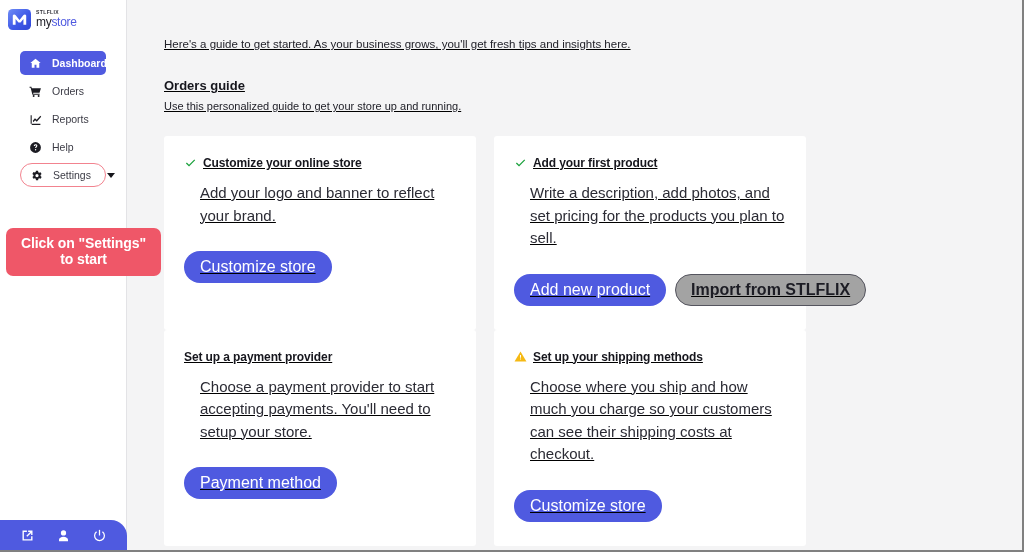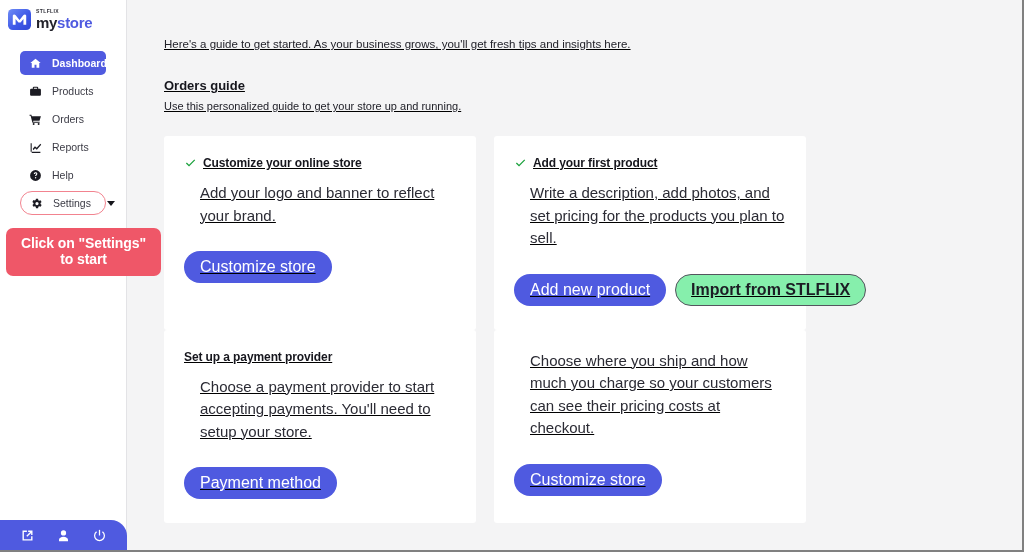--- a/index.html
+++ b/index.html
@@ -55,22 +55,22 @@
     line-height: 1;
   }
   .logo-sup {
     font-size: 5px;
     font-weight: bold;
     letter-spacing: 0.4px;
     color: #2f2f38;
     margin-bottom: 1px;
   }
   .logo-main {
-    font-size: 15px;
-    font-weight: bold;
+    font-size: 12px;
+    font-weight: normal;
     letter-spacing: -0.3px;
     line-height: 1;
   }
   .logo-my { color: #23232b; }
   .logo-store { color: #4f5ae0; }
 
   .nav {
     margin-top: 19px;
     padding: 0 20px;
   }
@@ -240,21 +240,21 @@
     cursor: pointer;
     white-space: nowrap;
     line-height: 1;
     margin-top: 6px;
   }
   .btn-primary {
     background: #4f5ae0;
     color: #ffffff;
   }
   .btn-outline {
-    background: #86efac;
+    background: #a3a3a3;
     color: #1c1c24;
     border: 1px solid #54545e;
     font-weight: bold;
     padding: 7px 15px;
   }
 </style>
 </head>
 <body>
 
 <div class="app-window">
@@ -287,28 +287,20 @@
 
       <div class="nav-item active">
         <span class="nav-icon">
           <svg viewBox="0 0 24 24" width="13" height="13" aria-hidden="true">
               <path d="M12 3 2.5 11h2.6v9h5.1v-5.6h3.6V20h5.1v-9h2.6z"></path>
             </svg>
         </span>
         <span>Dashboard</span>
       </div>
 
-      <div class="nav-item">
-        <span class="nav-icon">
-          <svg viewBox="0 0 24 24" width="13" height="13" aria-hidden="true">
-              <path d="M9 3h6a2 2 0 0 1 2 2v2h3a2 2 0 0 1 2 2v9a2 2 0 0 1-2 2H4a2 2 0 0 1-2-2V9a2 2 0 0 1 2-2h3V5a2 2 0 0 1 2-2zm0 4h6V5H9z"></path>
-            </svg>
-        </span>
-        <span>Products</span>
-      </div>
 
       <div class="nav-item">
         <span class="nav-icon">
           <svg viewBox="0 0 24 24" width="13" height="13" aria-hidden="true">
               <path d="M1 3h3.4l.8 3H22l-2.6 8.2H8L7.6 16h12v2.2H6.3L3 5H1zm7.6 15.4a1.8 1.8 0 1 1 0 3.6 1.8 1.8 0 0 1 0-3.6zm9.2 0a1.8 1.8 0 1 1 0 3.6 1.8 1.8 0 0 1 0-3.6z"></path>
             </svg>
         </span>
         <span>Orders</span>
       </div>
 
@@ -414,21 +406,30 @@
         <div class="card-head">
           <span class="card-title">Set up a payment provider</span>
         </div>
         <p class="card-desc">Choose a payment provider to start accepting payments. You'll need to setup your store.</p>
         <div class="card-actions">
           <button class="btn btn-primary">Payment method</button>
         </div>
       </section>
 
       <section class="card">
-        <p class="card-desc">Choose where you ship and how much you charge so your customers can see their pricing costs at checkout.</p>
+        <div class="card-head">
+          <span class="card-icon">
+            <svg viewBox="0 0 24 24" width="13" height="13" aria-hidden="true">
+                <path d="M12 2.6 23 21.4H1z" fill="#f5b914"></path>
+                <path d="M11.1 9.1h1.8v5.3h-1.8zm0 6.5h1.8v1.9h-1.8z" fill="#ffffff"></path>
+              </svg>
+          </span>
+          <span class="card-title">Set up your shipping methods</span>
+        </div>
+        <p class="card-desc">Choose where you ship and how much you charge so your customers can see their shipping costs at checkout.</p>
         <div class="card-actions">
           <button class="btn btn-primary">Customize store</button>
         </div>
       </section>
 
     </div>
   </main>
 
 </div>
 

